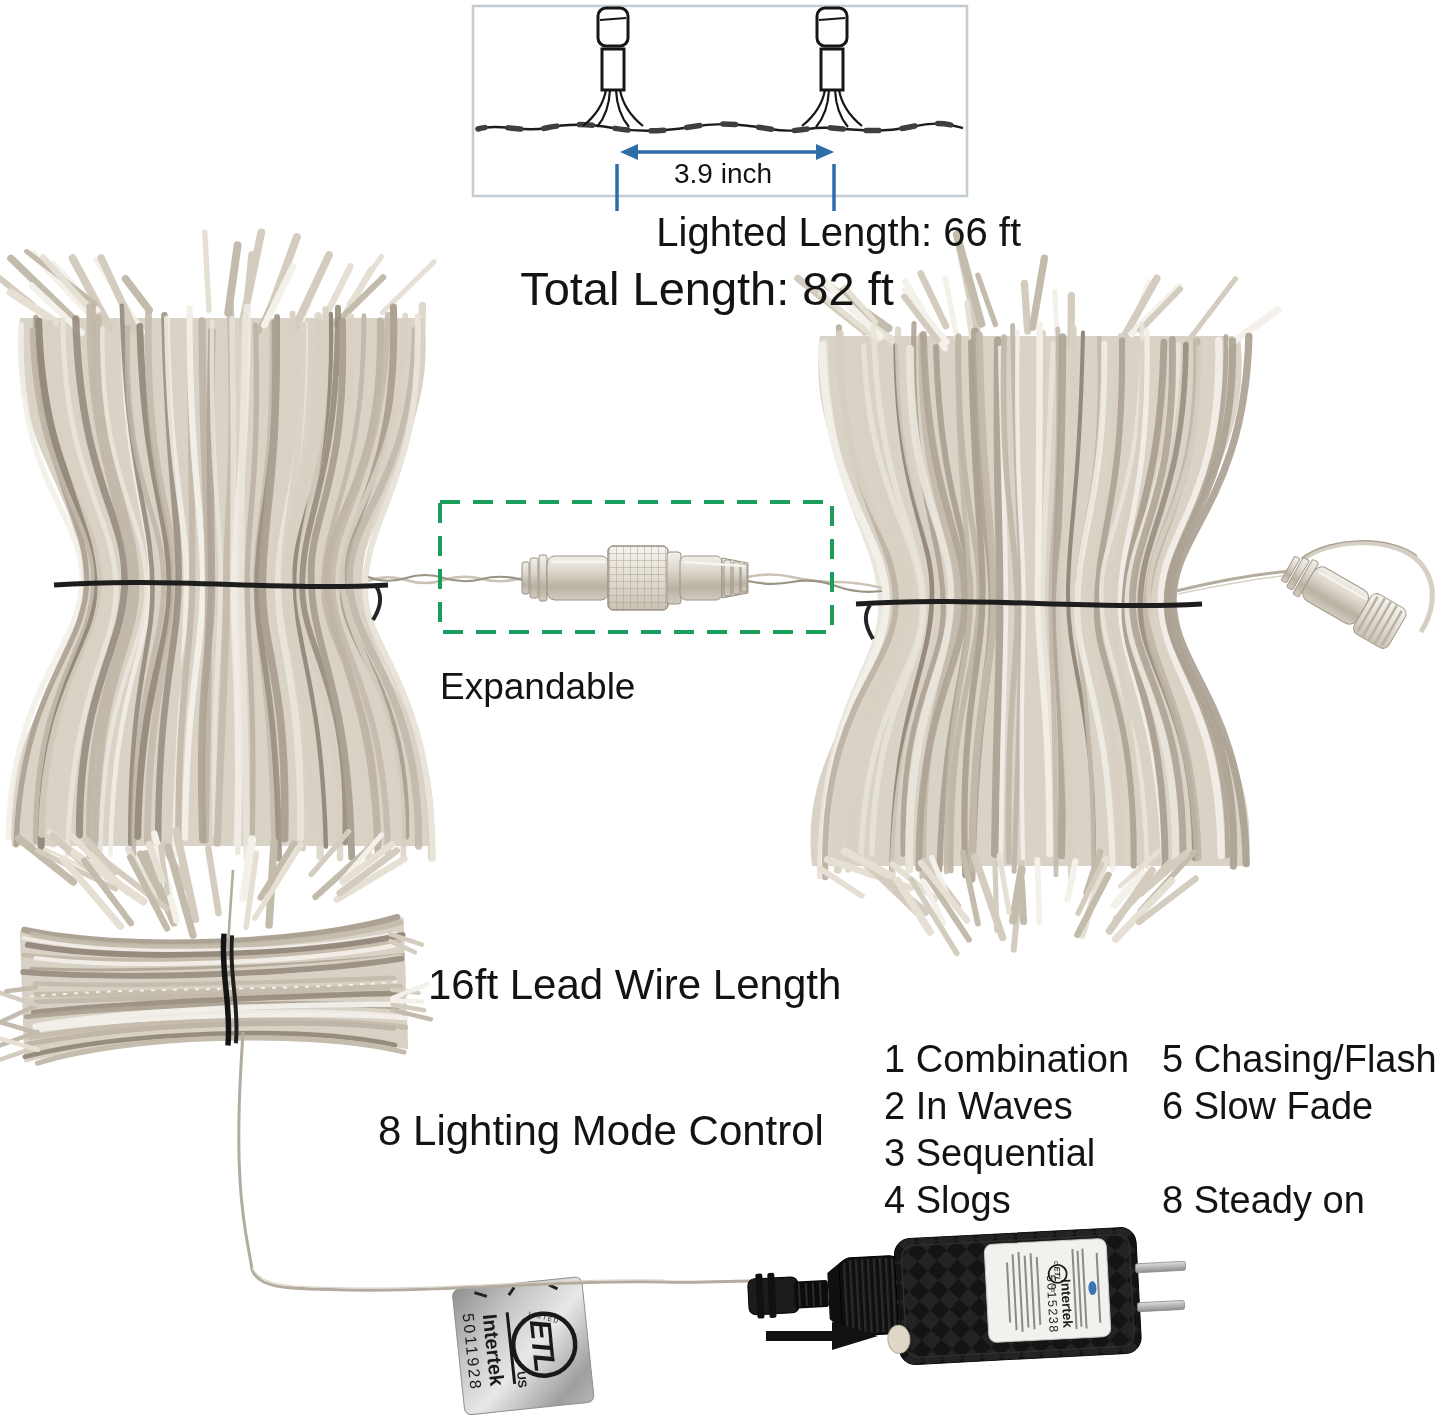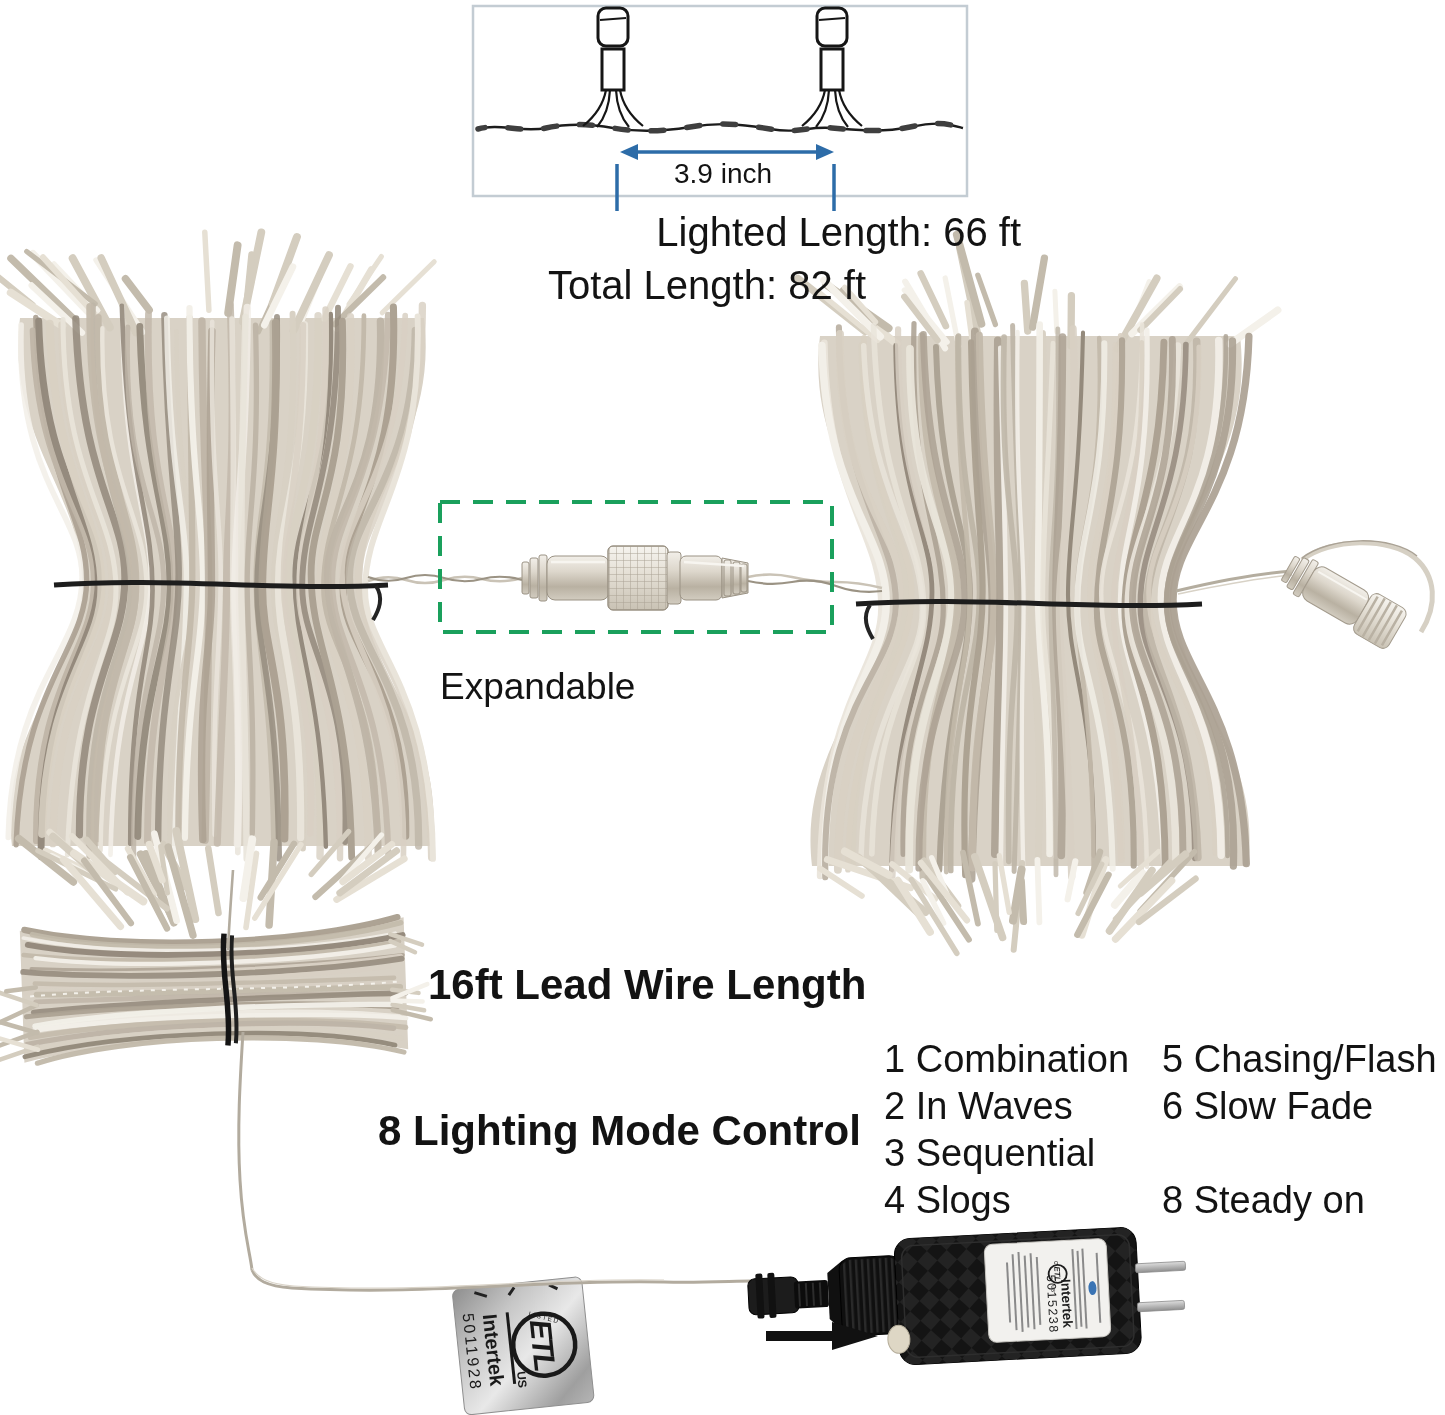--- a/index.html
+++ b/index.html
@@ -1,23 +1,23 @@
 <!DOCTYPE html>
 <html><head>
 <meta charset="utf-8">
 <style>
   html,body{margin:0;padding:0;background:#fff}
   .stage{position:relative;width:1445px;height:1415px;background:#fff;overflow:hidden;
          font-family:"Liberation Sans",sans-serif;color:#131313}
   .stage svg{position:absolute;left:0;top:0}
   .t{position:absolute;white-space:nowrap;line-height:1.05;color:#131313}
-  .b{font-weight:bold}
+  .b{font-weight:normal}
   .dim{left:472px;top:159px;width:502px;text-align:center;font-size:28px}
   .len1{left:421px;top:211px;width:600px;text-align:right;font-size:40px}
-  .len2{left:407px;top:264px;width:600px;text-align:center;font-size:40px}
+  .len2{left:407px;top:264px;width:600px;text-align:center;font-size:47px}
   .exp{left:440px;top:668px;width:400px;text-align:left;font-size:37px}
   .lead{left:428px;top:963px;font-size:42px}
   .mtitle{left:378px;top:1109px;font-size:42px}
   .c1{left:884px;font-size:38px}
   .c2{left:1162px;font-size:38px}
   .r1{top:1040px}.r2{top:1087px}.r3{top:1134px}.r4{top:1181px}
 </style>
 </head>
 <body>
 

